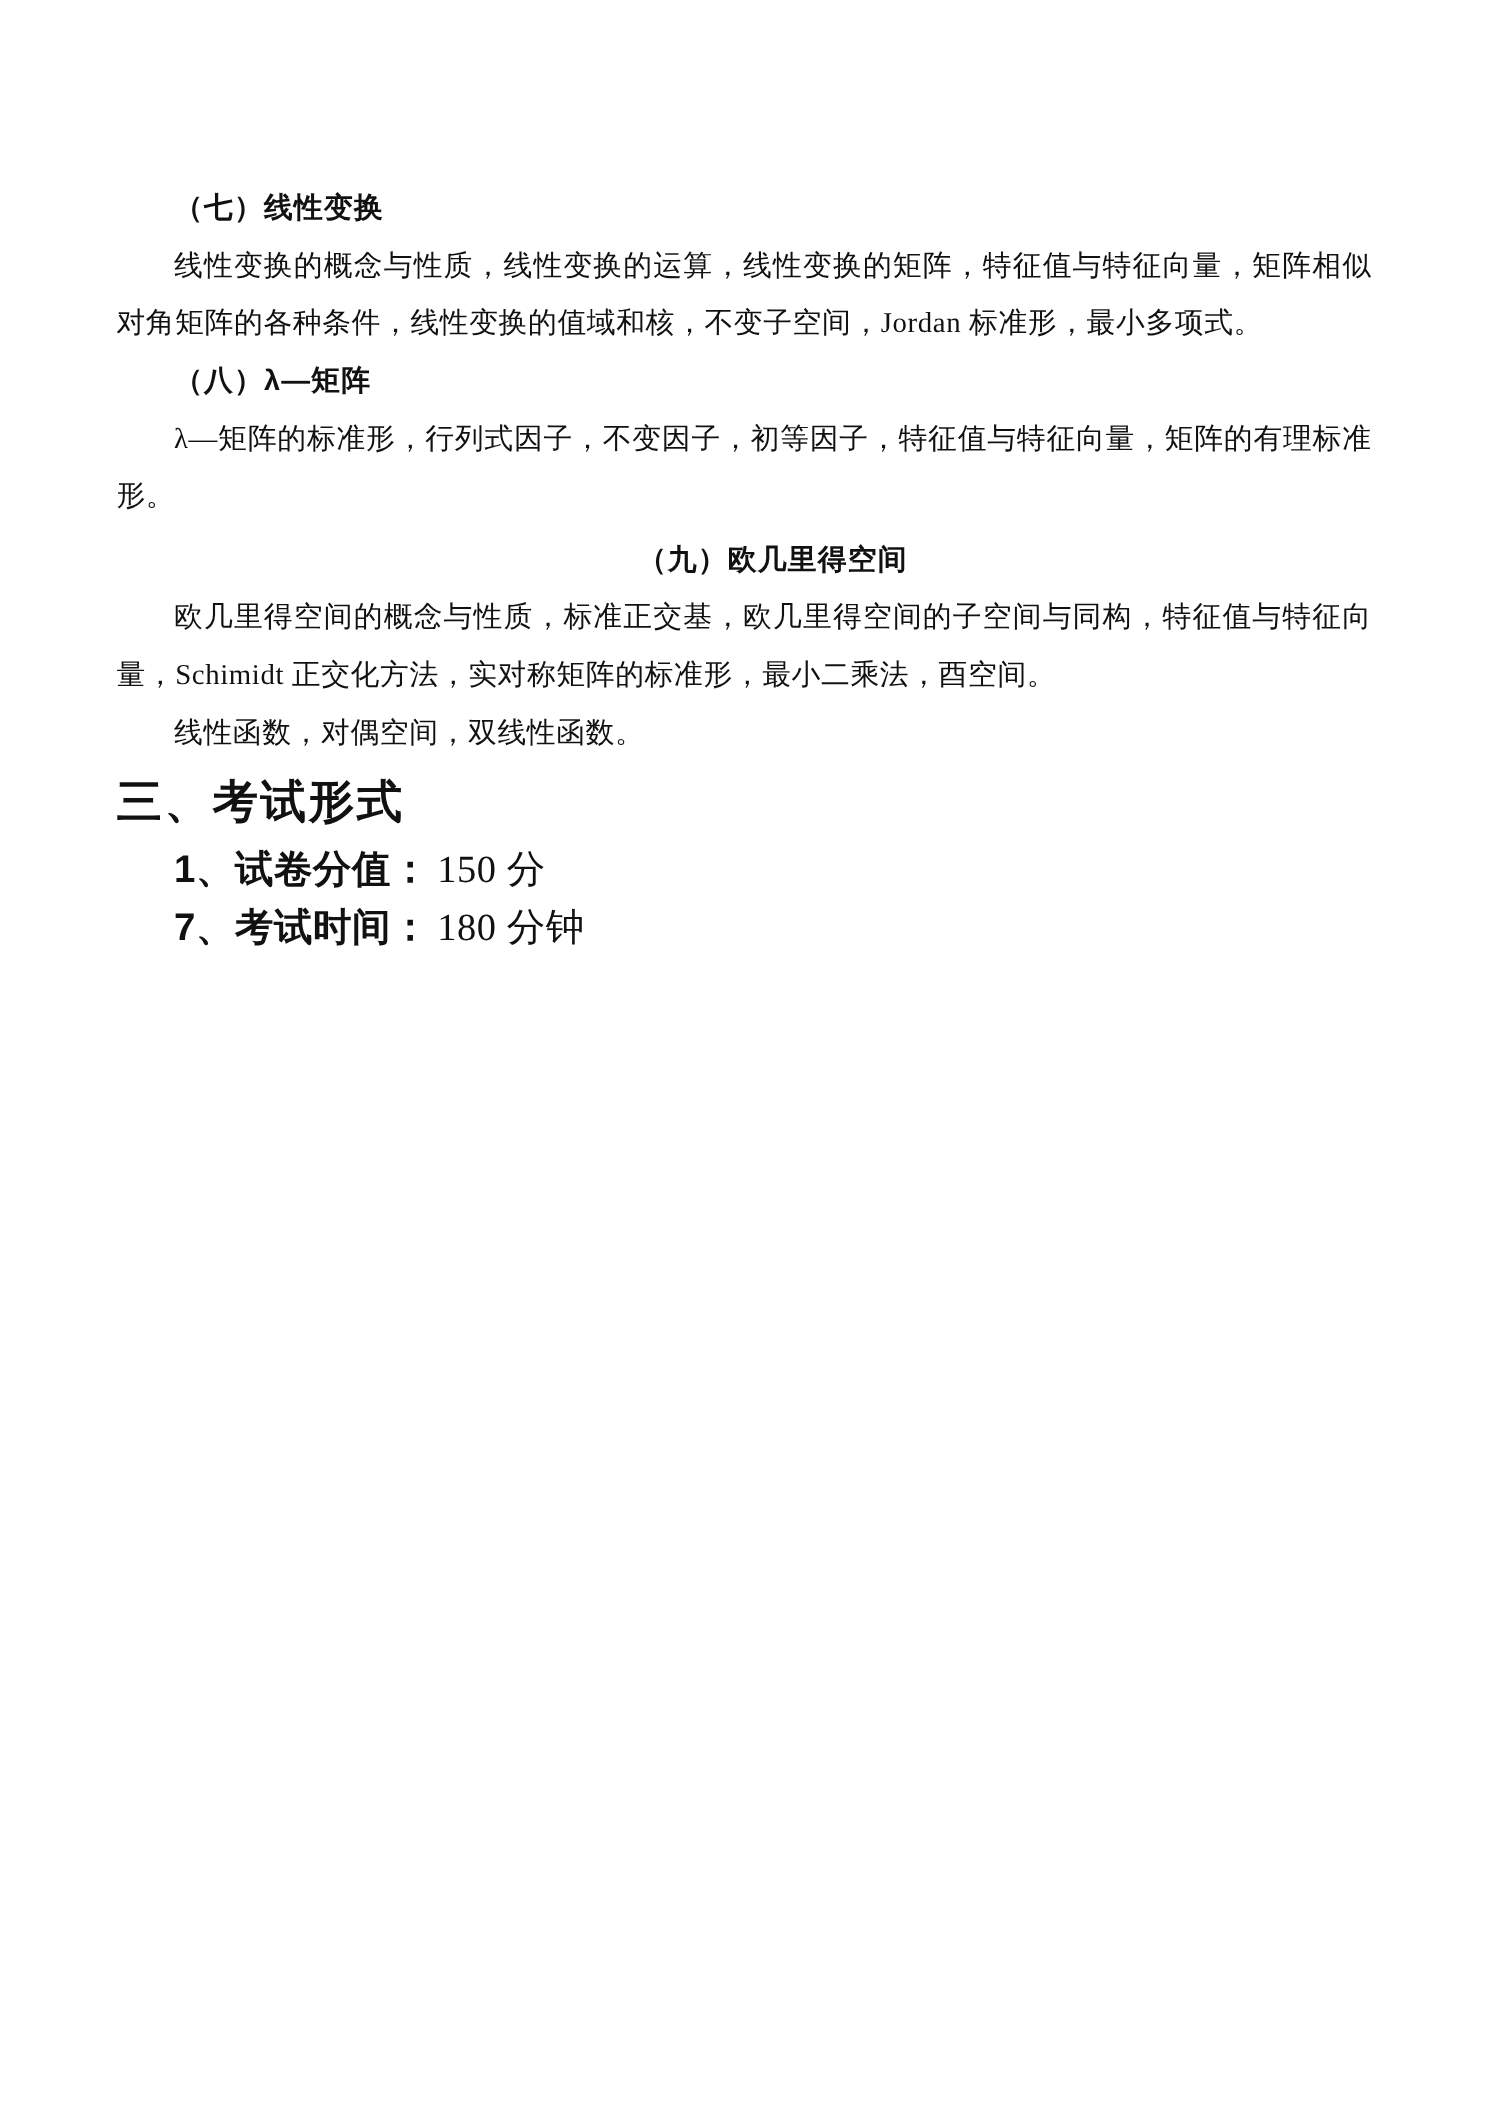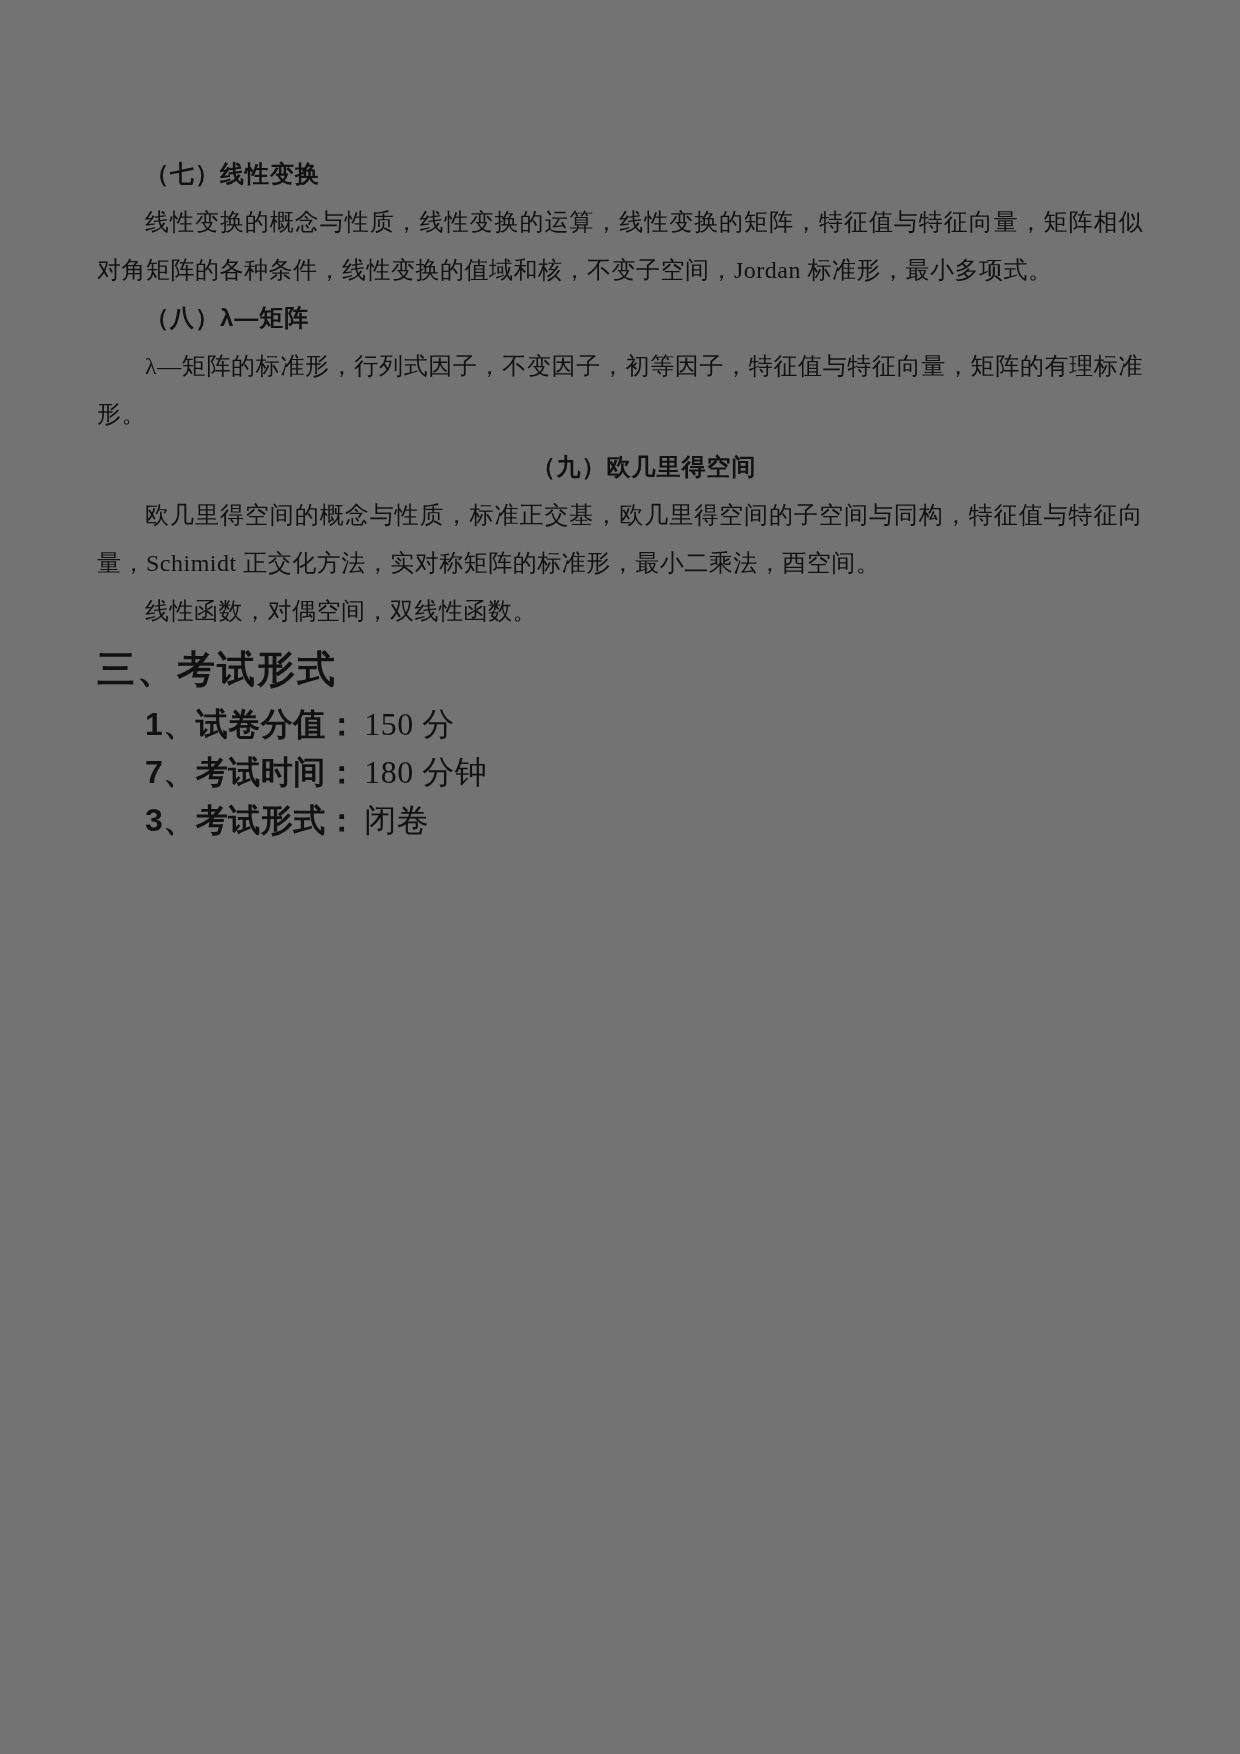--- a/index.html
+++ b/index.html
@@ -1,21 +1,21 @@
 <!DOCTYPE html>
 <html><head>
 <meta charset="utf-8">
 <style>
   html, body { margin: 0; padding: 0; background: #e8e8e8; }
   .page {
     position: relative;
     width: 1240px;
     height: 1754px;
     margin: 0 auto;
-    background: #737373;
+    background: #ffffff;
     overflow: hidden;
     font-family: "Liberation Serif", "DejaVu Serif", serif;
     color: #111111;
   }
   .content {
     position: absolute;
     left: 97px;
     top: 150px;
     width: 1046px;
   }
@@ -80,18 +80,15 @@
     <h2 class="main-heading">三、考试形式</h2>
 
     <div class="exam-item">
       <span class="item-label">1、试卷分值：</span><span class="item-value">150 分</span>
     </div>
 
     <div class="exam-item">
       <span class="item-label">7、考试时间：</span><span class="item-value">180 分钟</span>
     </div>
 
-    <div class="exam-item">
-      <span class="item-label">3、考试形式：</span><span class="item-value">闭卷</span>
-    </div>
 
   </div>
 </div>
 
 </body></html>

